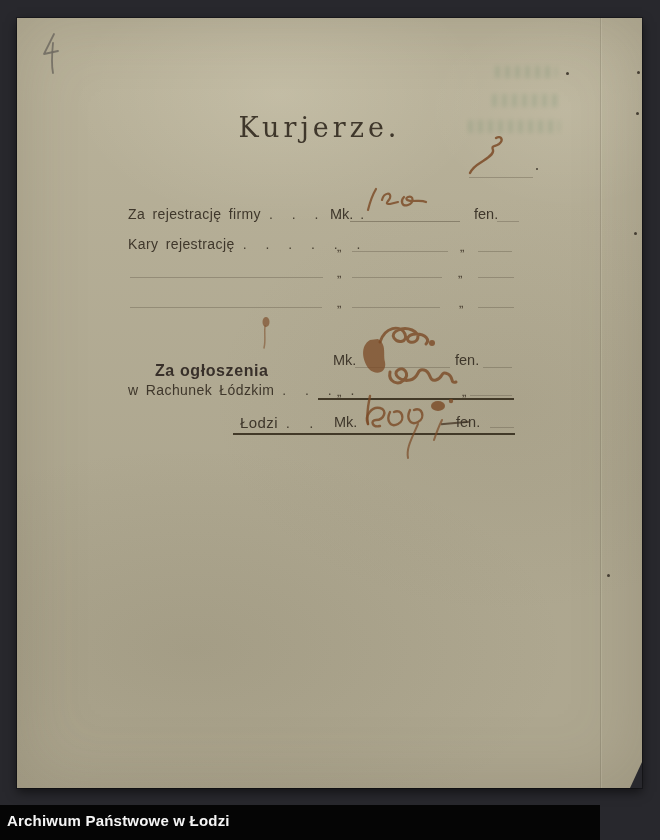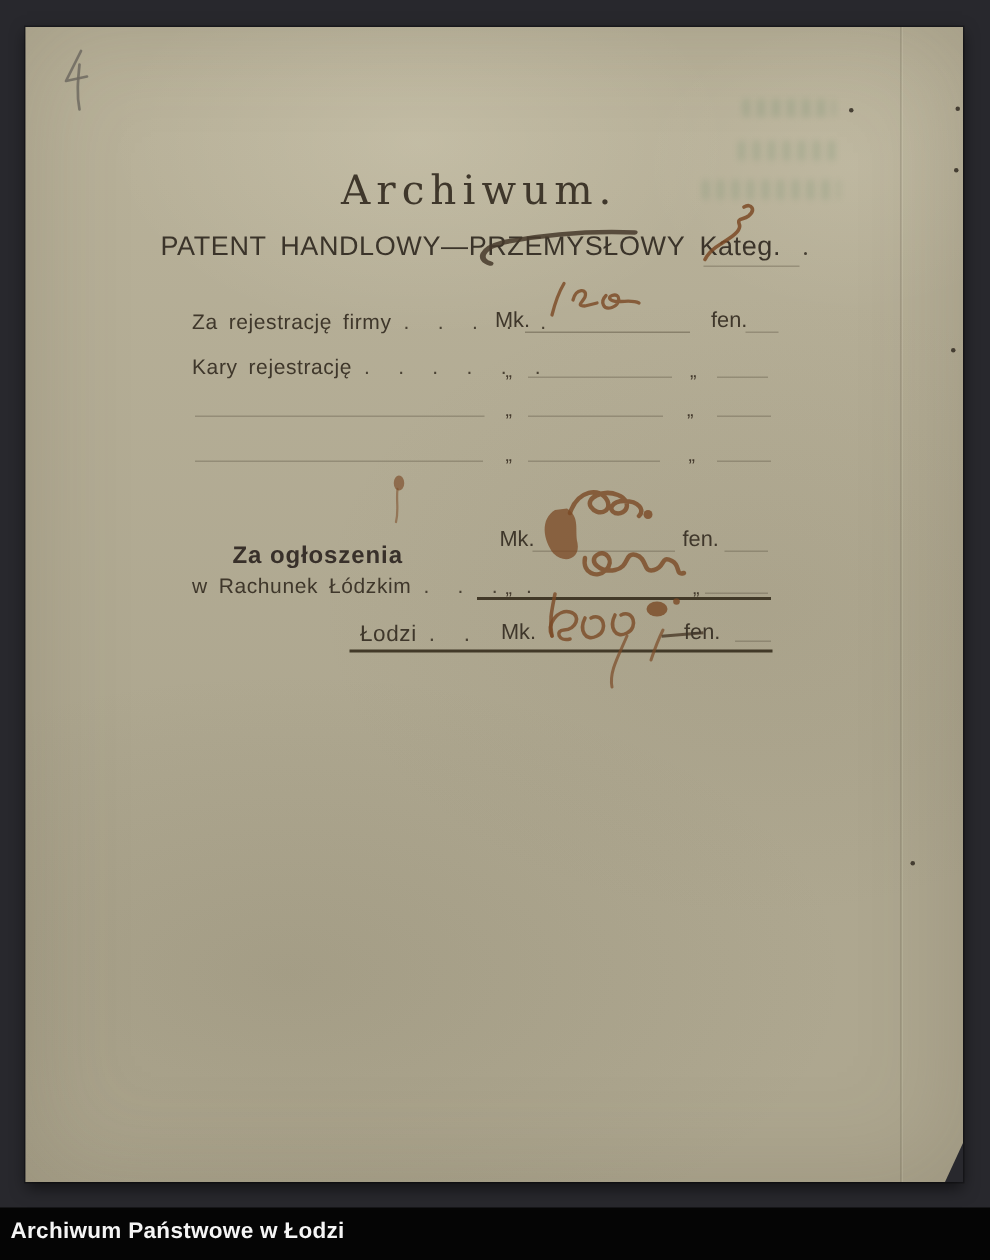--- a/index.html
+++ b/index.html
@@ -44,48 +44,42 @@
   .rule.dash{height:2px;background:#4a3a28;opacity:.8;transform:rotate(-5deg);}
   
   .hand{position:absolute;overflow:visible;}
   .hand path{fill:none;stroke:#7b4a26;stroke-linecap:round;stroke-linejoin:round;}
   .hand .blob{fill:#7b4a26;stroke:none;}
   .pencil path{stroke:#6e6a60;}
   
   .bleed{position:absolute;filter:blur(2px);opacity:.40;border-radius:2px;
          background:repeating-linear-gradient(90deg, rgba(104,138,104,.55) 0 5px, transparent 5px 10px);}
   
-  .footer-bar{position:absolute;left:0;top:805px;width:660px;height:35px;background:#050505;}
+  .footer-bar{position:absolute;left:0;top:805px;width:600px;height:35px;background:#050505;}
   .footer-bar span{display:inline-block;padding-left:7px;line-height:32px;
          font-size:15px;font-weight:bold;color:#f5f5f5;letter-spacing:.2px;}
 </style>
 </head>
 <body>
 
 <div class="stage">
 
   <div class="paper">
 
     <svg class="hand pencil" style="left:23px;top:12px;" width="26" height="48" viewBox="0 0 26 48">
       <path d="M14,4 L4,24 L18,21" stroke-width="1.8" opacity=".85"></path>
       <path d="M13,13 C12,23 11,33 13,43" stroke-width="1.8" opacity=".85"></path>
     </svg>
 
     <div class="bleed" style="left:478px;top:48px;width:62px;height:12px;"></div>
     <div class="bleed" style="left:475px;top:76px;width:70px;height:13px;"></div>
     <div class="bleed" style="left:451px;top:102px;width:92px;height:13px;"></div>
 
-    <div class="title">Archiwum.</div>
+    <div class="title">Kurjerze.</div>
 
-    <div class="hdr">
-      <span>PATENT HANDLOWY—</span><span class="struck"><span>PRZEMYSŁOWY</span><svg class="strike-svg" viewBox="0 0 100 26" preserveAspectRatio="none">
-          <path d="M12,24 C6,22 8,15 17,12 C36,7 56,5 76,6"></path>
-        </svg></span>
-      <span>Kateg.</span>
-    </div>
     <div class="rule faint" style="left:452px;top:159px;width:64px;"></div>
     <div class="speck s2" style="left:519px;top:150px;"></div>
 
     <svg class="hand" style="left:451px;top:114px;" width="40" height="46" viewBox="0 0 40 46">
       <path d="M28,6 C33,3 36,8 31,12 C27,15 23,13 25,18 C26,22 20,26 12,31 C7,34 4,37 2,41" stroke-width="2.4" opacity=".85"></path>
     </svg>
 
     <div class="lbl" style="left:111px;top:188px;">
       <span>Za rejestrację firmy</span><span class="leader">. . . . .</span>
     </div>

